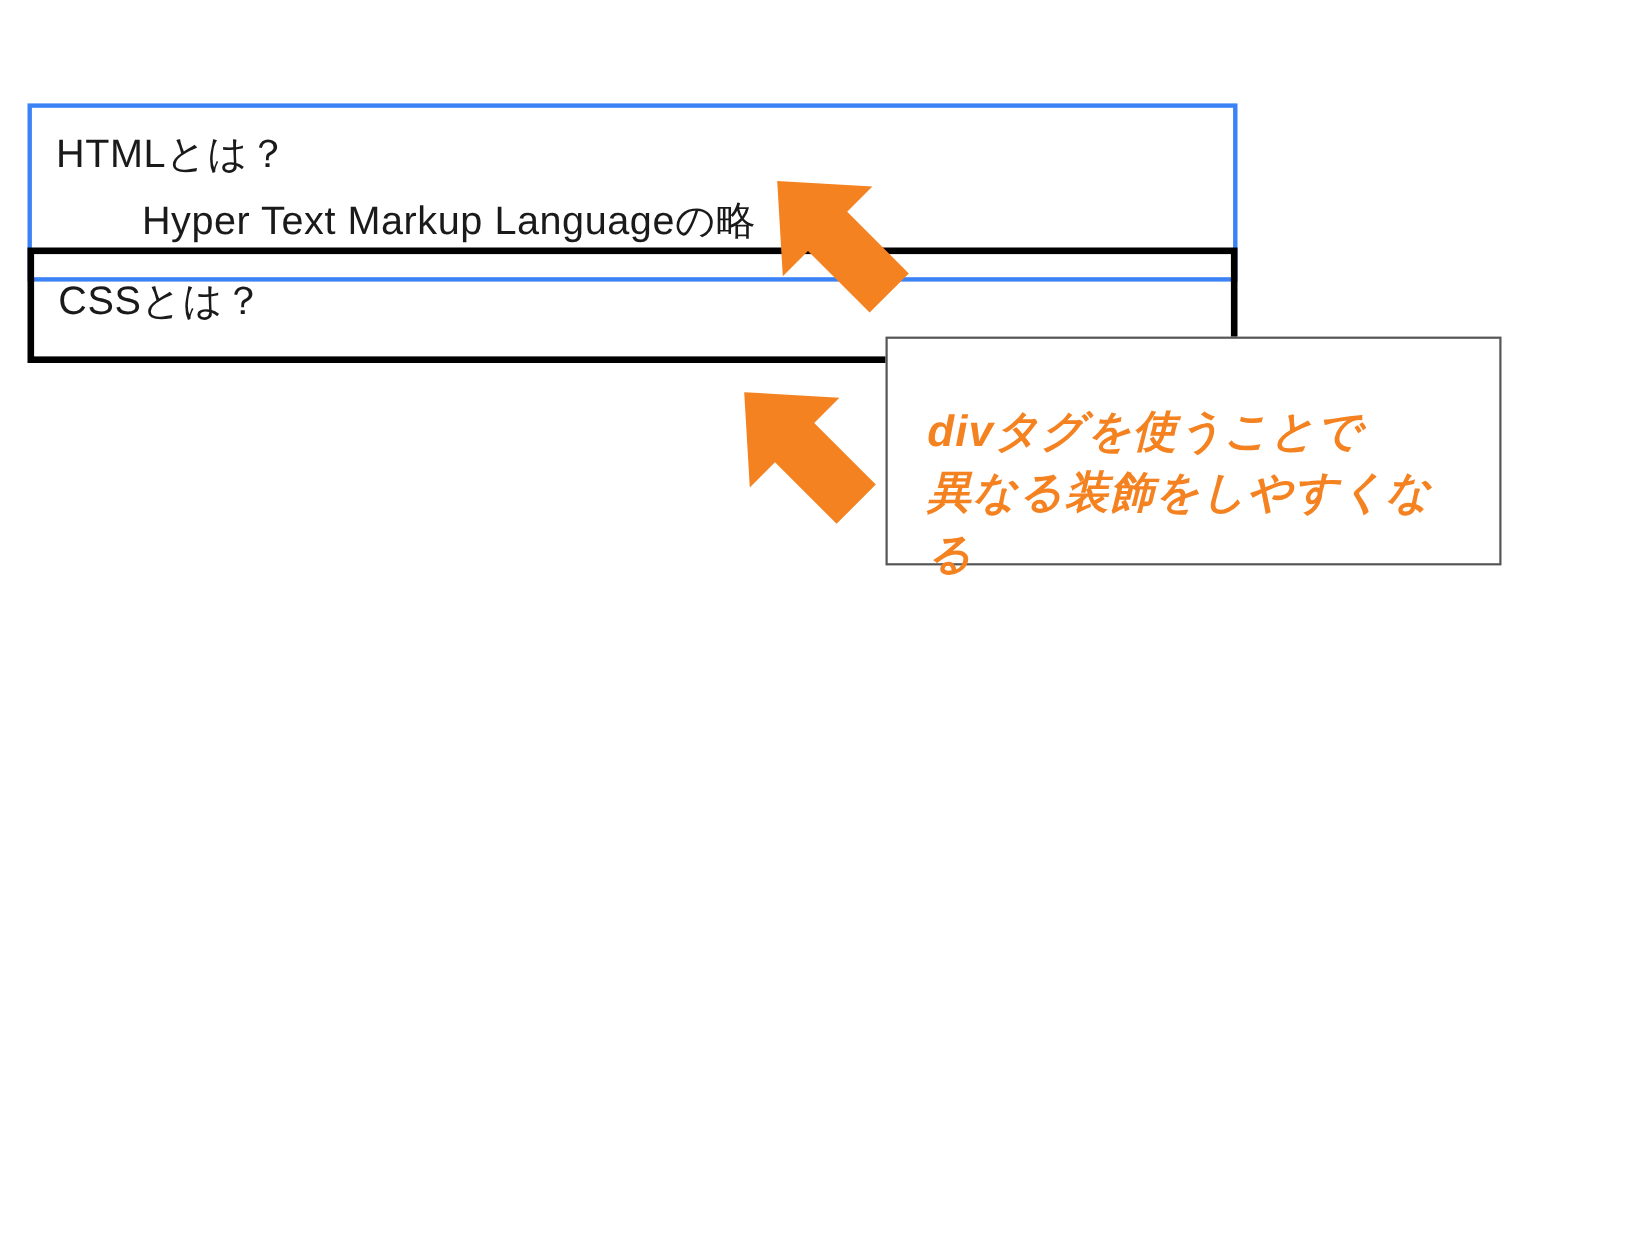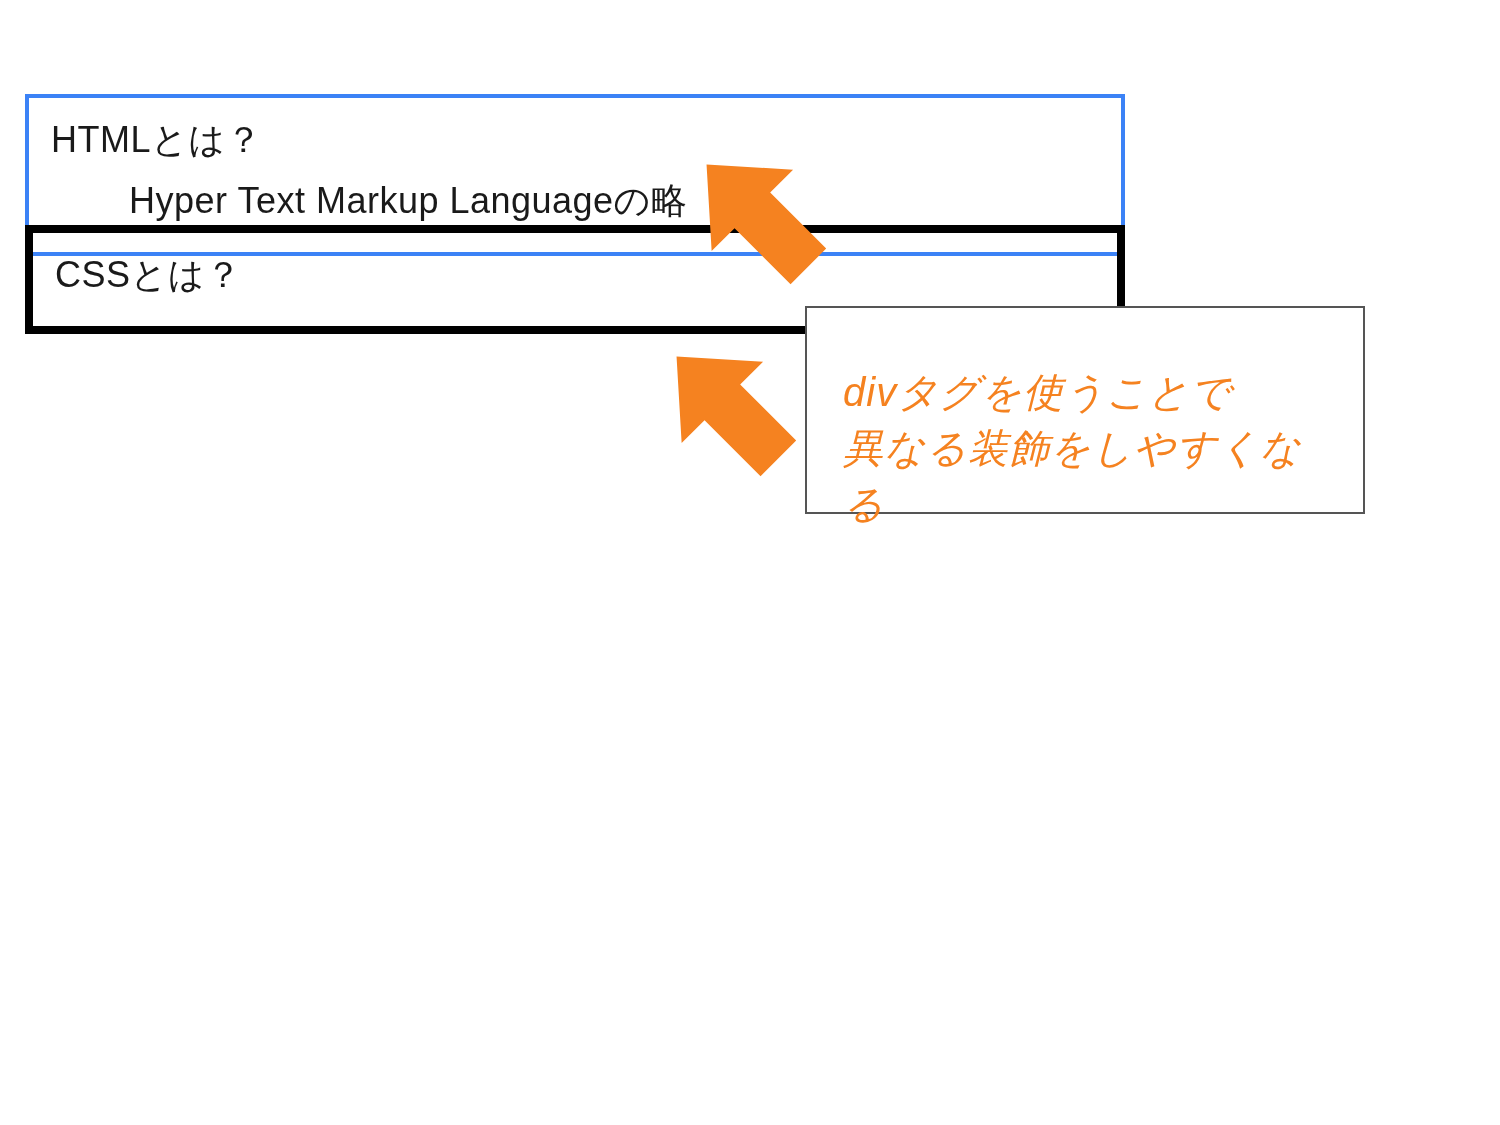--- a/index.html
+++ b/index.html
@@ -20,21 +20,21 @@
       width: 1100px;
       padding: 18px 22px 26px 22px;
     }
     .box-red {
       top: 50px;
       border: 4px solid #3b82f6;
       margin-top: 44px;
     }
     .box-blue {
       top: 225px;
-      border: 8px solid #000000;
+      border: 6px solid #000000;
     }
     .box-title {
       font-size: 36px;
       color: #1a1a1a;
       font-weight: 400;
       letter-spacing: 0.5px;
     }
     .box-desc {
       font-size: 36px;
       color: #1a1a1a;
@@ -64,21 +64,21 @@
       left: 805px;
       top: 306px;
       width: 560px;
       height: 208px;
       background: #ffffff;
       border: 2px solid #555555;
       padding: 56px 36px;
     }
     .callout-text {
       font-size: 40px;
-      font-weight: 400;
+      font-weight: 700;
       font-style: italic;
       color: #f58220;
       line-height: 1.4;
       letter-spacing: 1px;
     }
   </style>
 </head>
 <body>
 
 <div class="box box-red">

